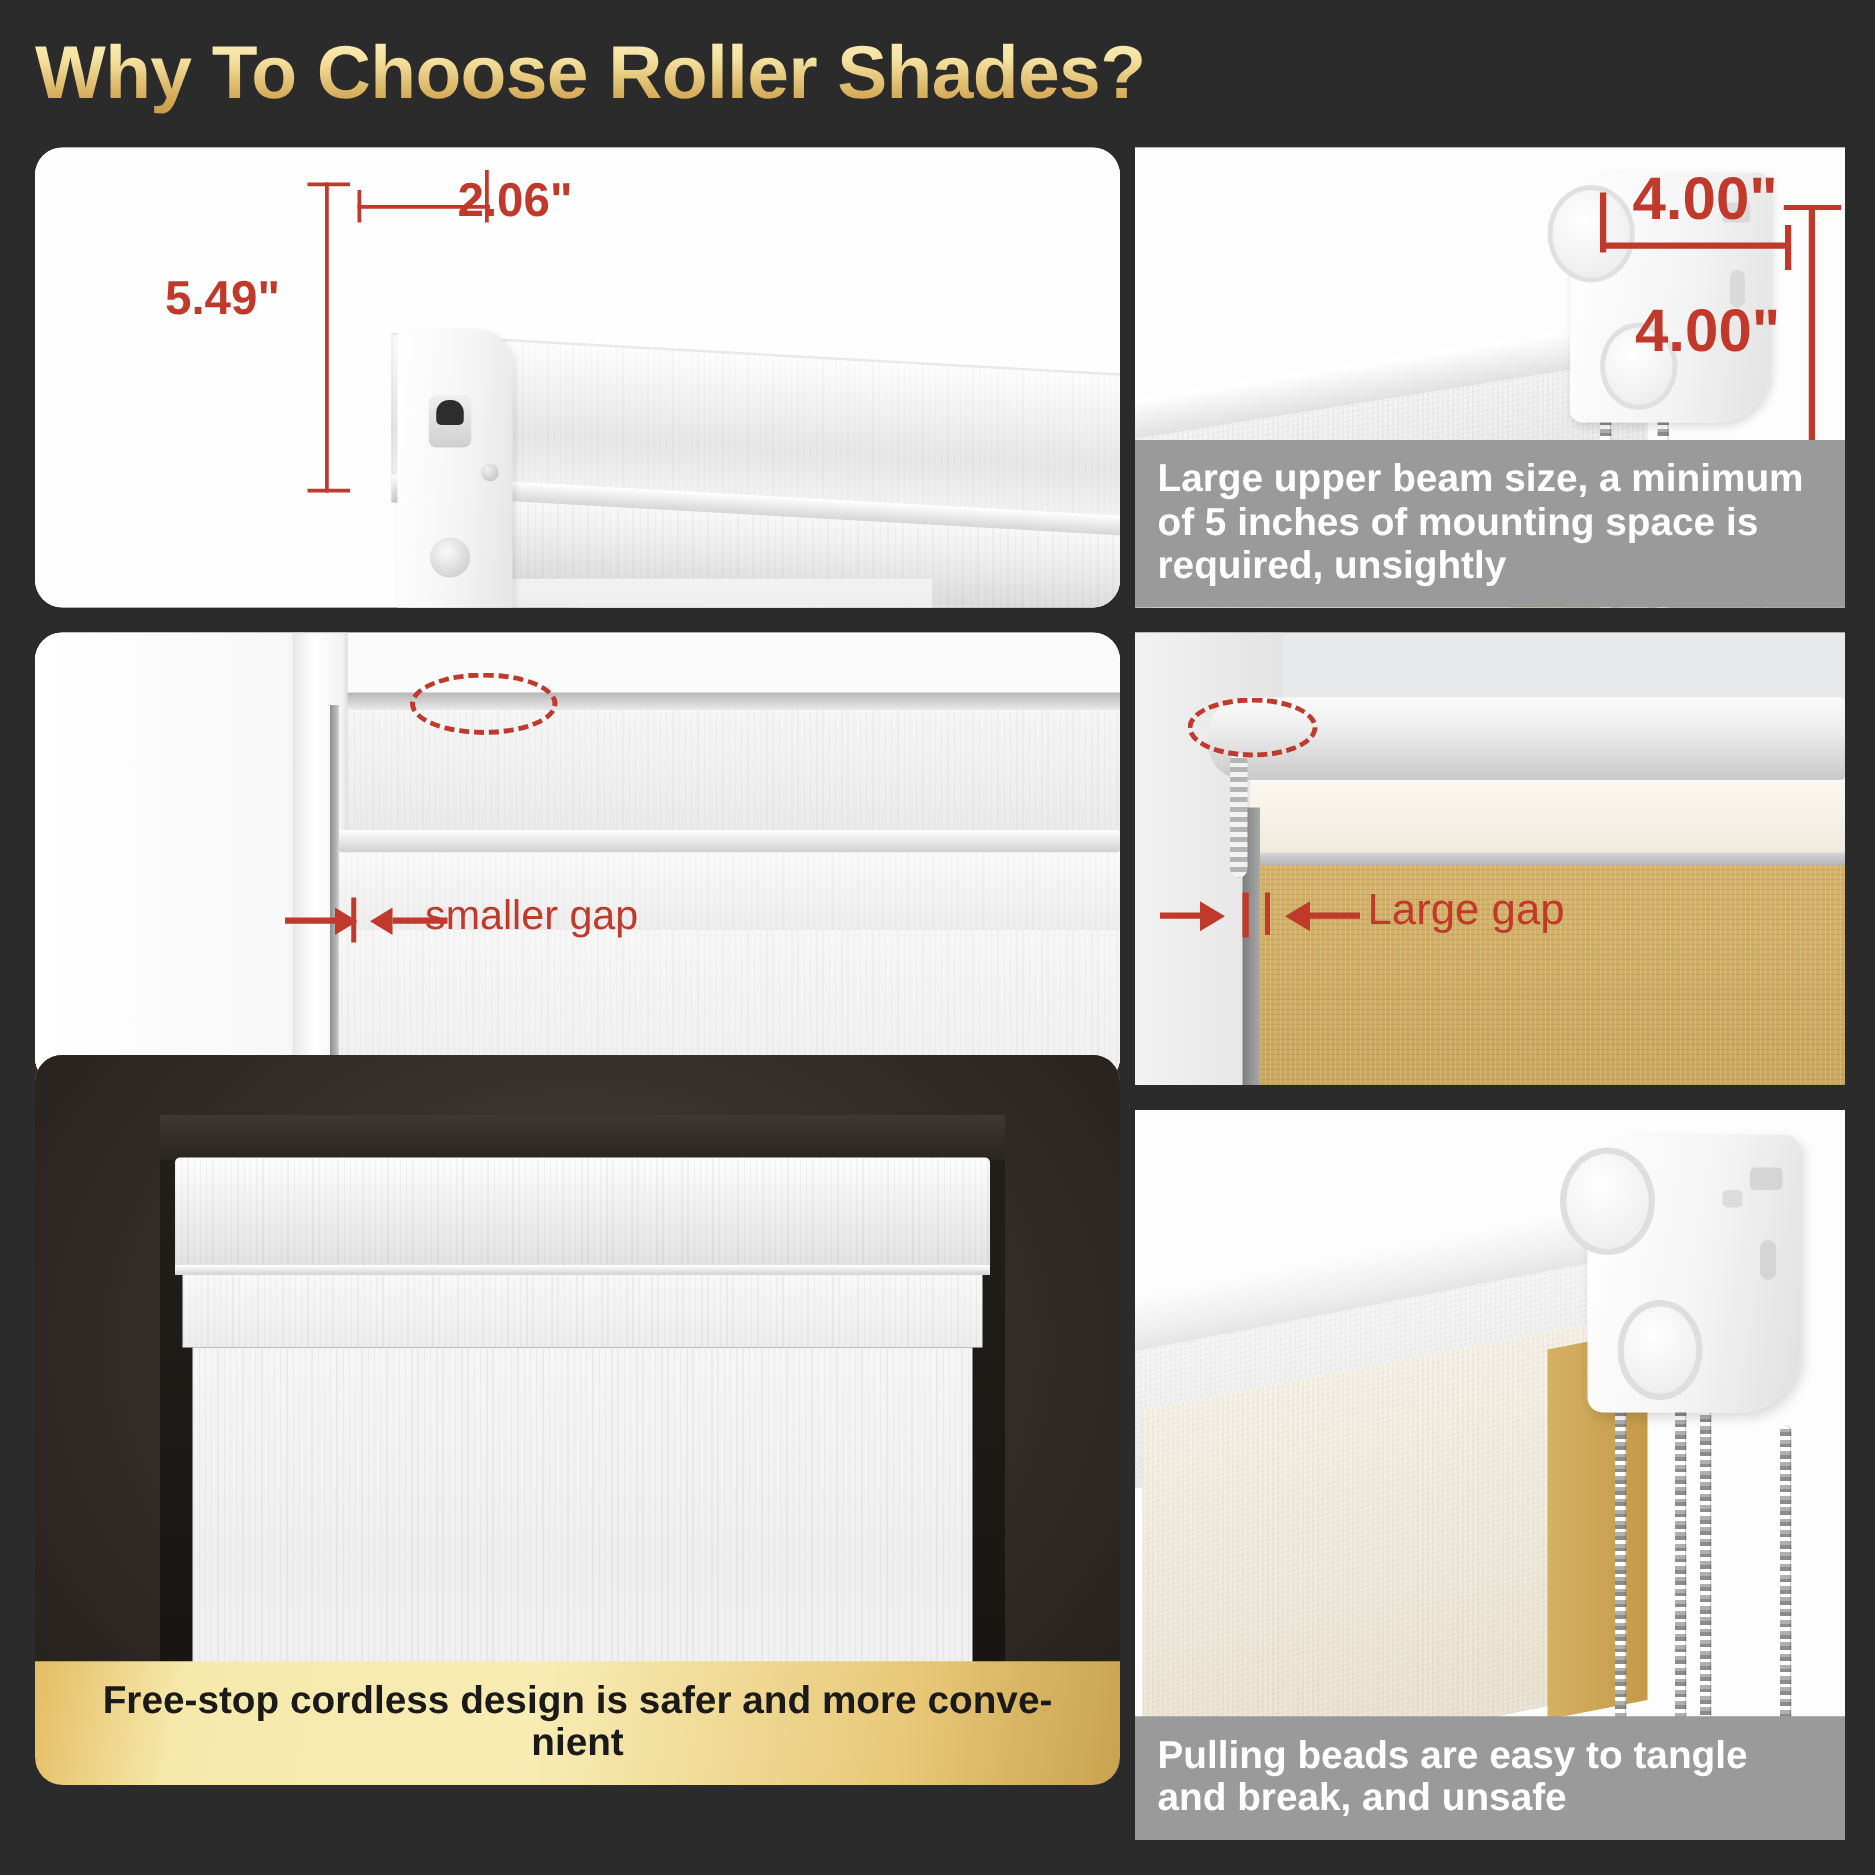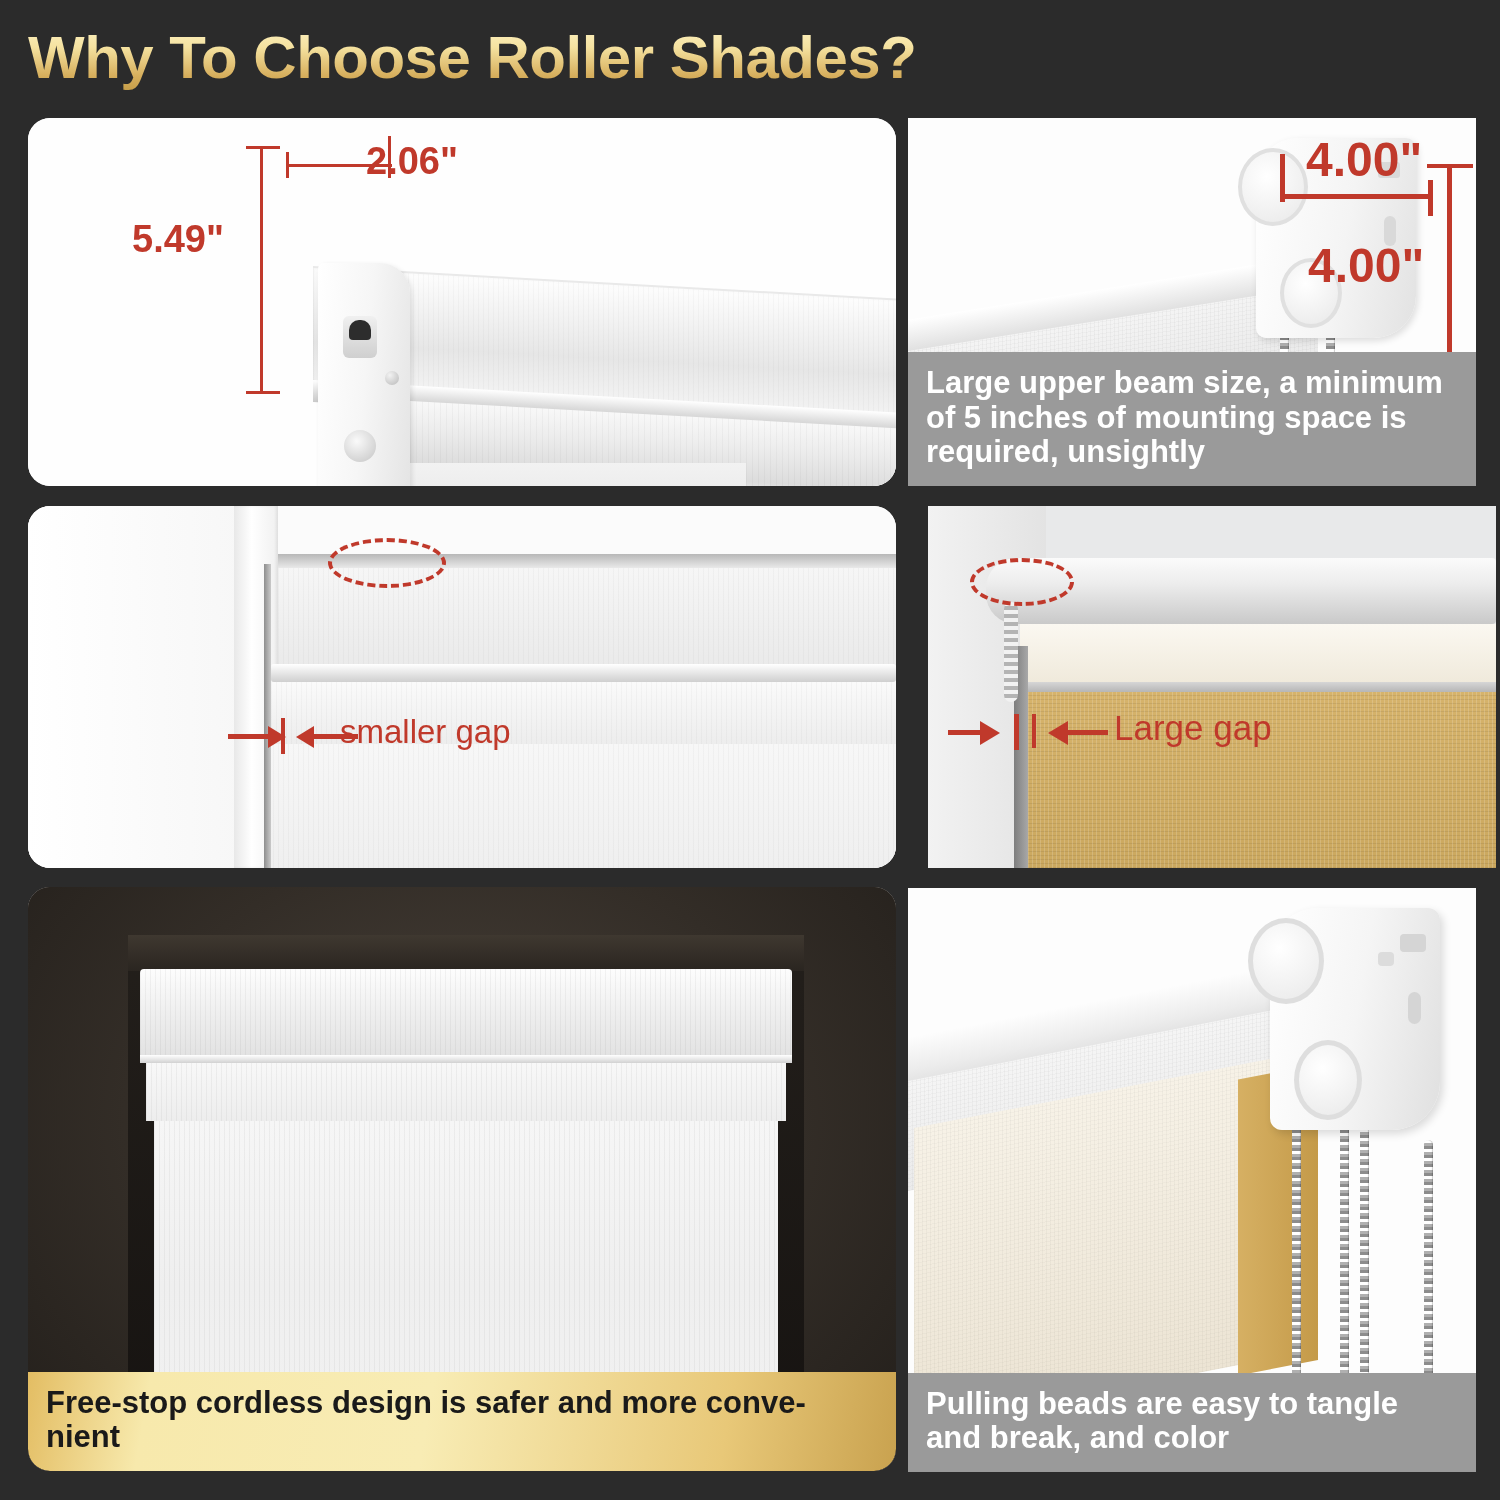--- a/index.html
+++ b/index.html
@@ -391,21 +391,21 @@
                   border-top:11px solid transparent; border-bottom:11px solid transparent;
                   border-left:18px solid #c0392b;"></div>
       <div class="dim-line" style="left:286px; top:228px; width:44px; height:5px;"></div>
       <div style="position:absolute; left:268px; top:220px; width:0; height:0;
                   border-top:11px solid transparent; border-bottom:11px solid transparent;
                   border-right:18px solid #c0392b;"></div>
       <div class="dim-label" style="left:312px; top:207px; font-size:33px; font-weight:normal;">smaller gap</div>
     </div>
   </div>
 
-  <div class="panel bad" style="left:908px; top:506px; width:568px; height:362px;margin-left:20px;">
+  <div class="panel bad" style="left:908px; top:506px; width:568px; height:362px;">
     <div class="media">
       <div class="p4-bg"></div>
       <div class="p4-wall"></div>
       <div class="p4-tube"></div>
       <div class="p4-valance"></div>
       <div class="p4-lip"></div>
       <div class="p4-fabric"></div>
       <div class="p4-gapbar"></div>
       <div class="p4-bead"></div>
 
@@ -418,21 +418,21 @@
                   border-top:12px solid transparent; border-bottom:12px solid transparent;
                   border-left:20px solid #c0392b;"></div>
       <div class="dim-line" style="left:140px; top:224px; width:40px; height:5px;"></div>
       <div style="position:absolute; left:120px; top:215px; width:0; height:0;
                   border-top:12px solid transparent; border-bottom:12px solid transparent;
                   border-right:20px solid #c0392b;"></div>
       <div class="dim-label" style="left:186px; top:202px; font-size:35px; font-weight:normal;">Large gap</div>
     </div>
   </div>
 
-  <div class="panel good" style="left:28px; top:887px; width:868px; height:584px;">
+  <div class="panel good" style="left:28px; top:844px; width:868px; height:584px;text-align:center;">
     <div class="media">
       <div class="p5-bg"></div>
       <div class="p5-wallgrad"></div>
       <div class="p5-recess"></div>
       <div class="p5-soffit"></div>
 
       <div class="p5-head"></div>
       <div class="p5-split"></div>
       <div class="p5-mid"></div>
       <div class="p5-body"></div>
@@ -456,16 +456,16 @@
       <div class="chain" style="left:452px; top:160px; height:332px;"></div>
       <div class="chain" style="left:516px; top:252px; height:240px;"></div>
 
       <div class="p6-bracket"></div>
       <div class="p6-notch1"></div>
       <div class="p6-notch2"></div>
       <div class="p6-notch3"></div>
       <div class="p6-disc1"></div>
       <div class="p6-disc2"></div>
     </div>
-    <div class="caption gray">Pulling beads are easy to tangle and break, and color</div>
+    <div class="caption gray">Pulling beads are easy to tangle and break, and unsafe</div>
   </div>
 
 </div>
 
 </body></html>

